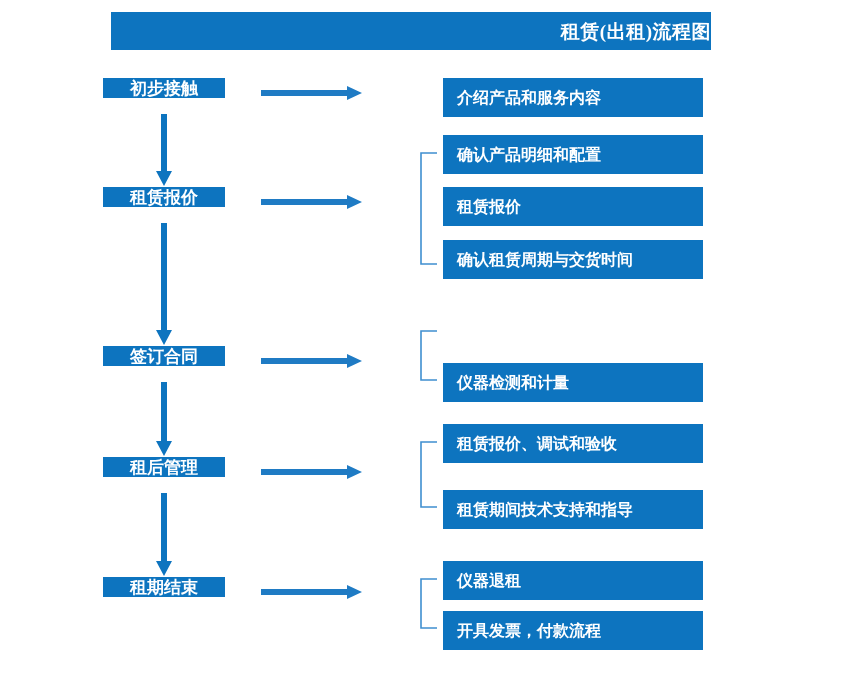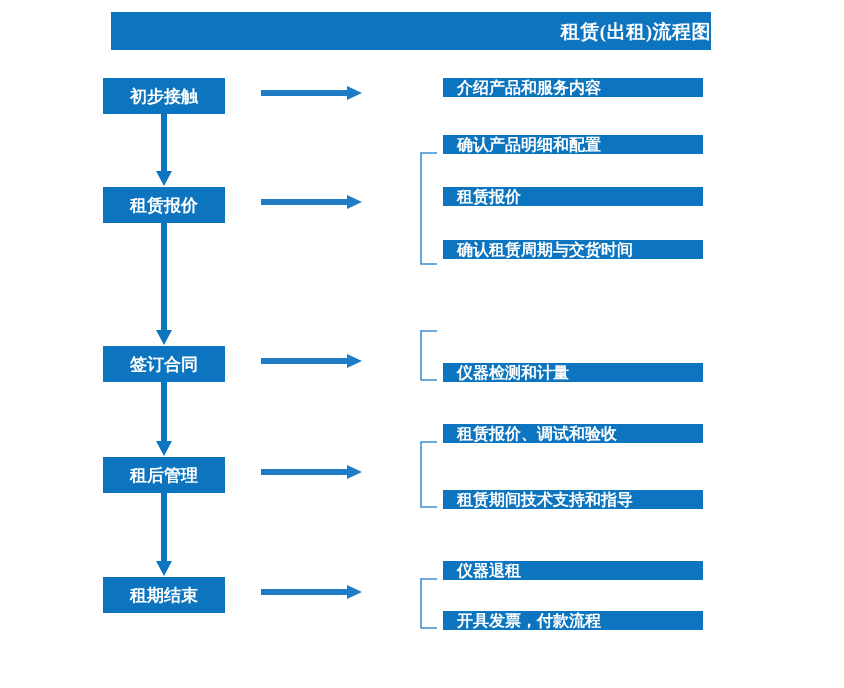--- a/index.html
+++ b/index.html
@@ -35,39 +35,39 @@
     font-size: 19px;
     font-weight: bold;
     letter-spacing: 0.5px;
     line-height: 1;
   }
   
   .stage-box {
     position: absolute;
     left: 103px;
     width: 122px;
-    height: 36px;
+    height: 20px;
     background: #0d74bf;
     display: flex;
     align-items: center;
     justify-content: center;
     text-align: center;
   }
   .stage-box .box-text {
     color: #ffffff;
     font-size: 17px;
     font-weight: bold;
     line-height: 1;
   }
   
   .detail-box {
     position: absolute;
     left: 443px;
     width: 260px;
-    height: 19px;
+    height: 39px;
     background: #0d74bf;
     display: flex;
     align-items: center;
   }
   .detail-box .box-text {
     color: #ffffff;
     font-size: 16px;
     font-weight: bold;
     line-height: 1;
     padding-left: 14px;

